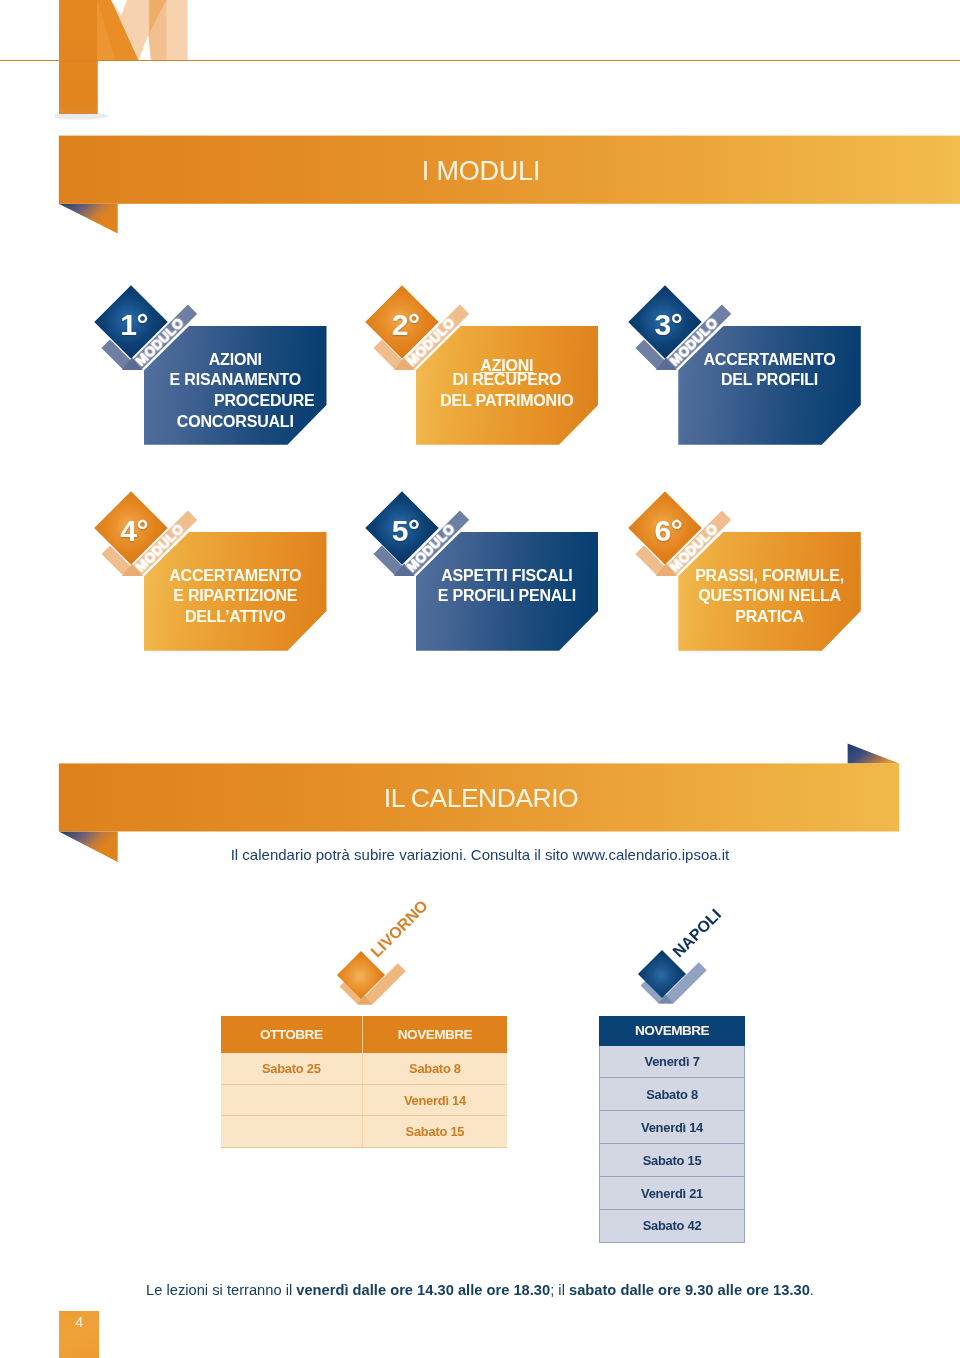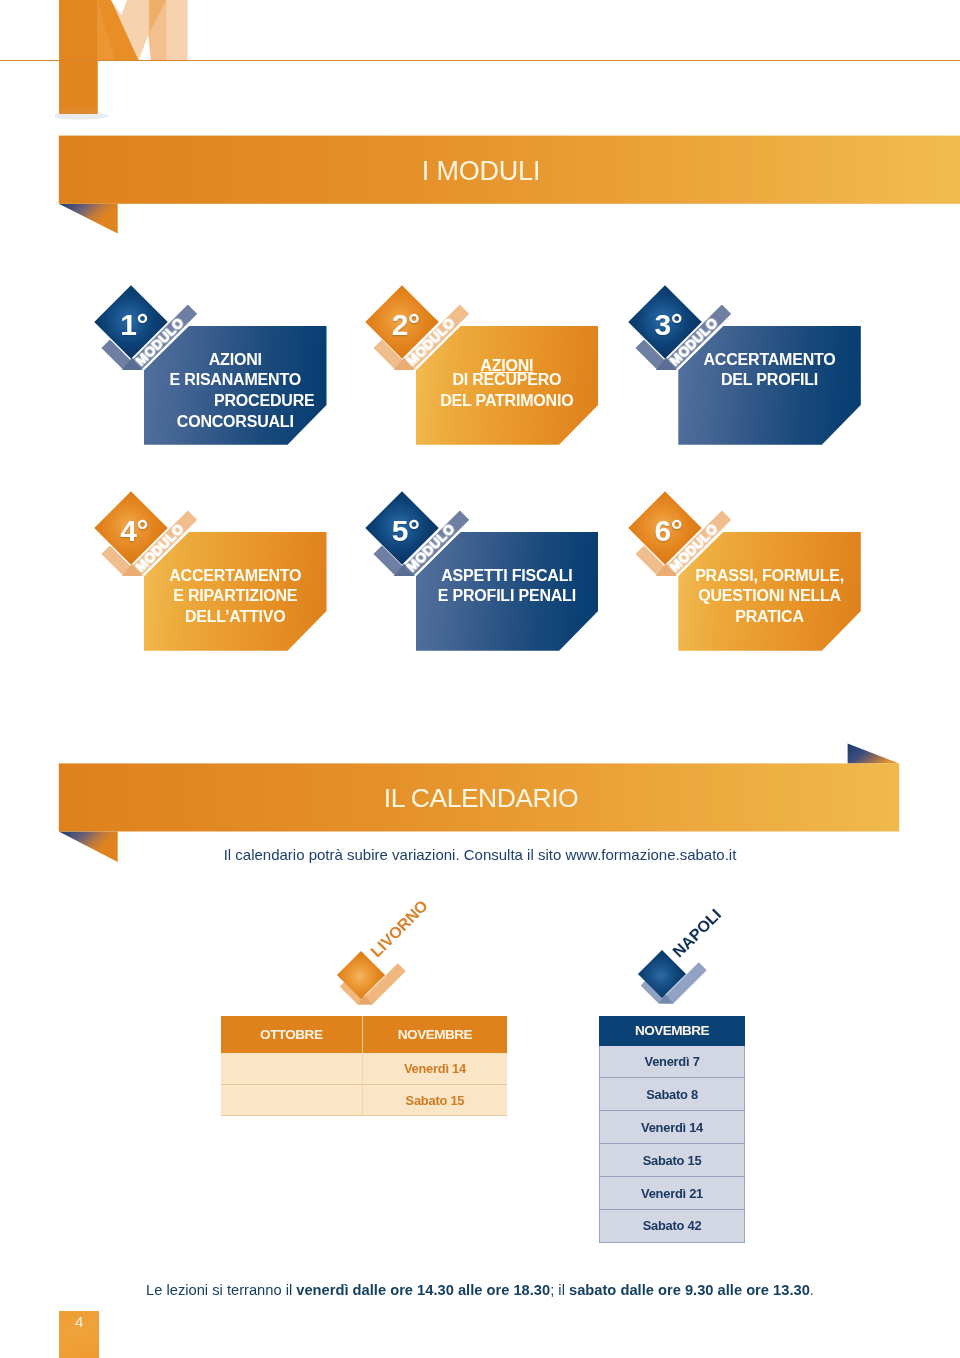--- a/index.html
+++ b/index.html
@@ -151,20 +151,24 @@
       <div class="cdiam orange" style="left:43px;top:38px;"></div>
     </div>
     <div class="citytxt orange" style="left: 377.1px; top: 958.3px; transform: rotate(-45deg) translate(0px, -12.5px);">LIVORNO</div>
     <table class="ctable orange" style="left: 220.7px; top: 1015.8px;">
       <tbody>
         <tr>
           <th style="width:141.1px;height:37px;">OTTOBRE</th>
           <th style="width:144.3px;height:30.2px;">NOVEMBRE</th>
         </tr>
         <tr>
+          <td class="" style="width:141.1px;height:30.85px;">Sabato 25</td>
+          <td class="" style="width:144.3px;height:30.85px;">Sabato 8</td>
+        </tr>
+        <tr>
           <td class="empty" style="width:141.1px;height:30.85px;">&nbsp;</td>
           <td class="" style="width:144.3px;height:30.85px;">Venerdì 14</td>
         </tr>
         <tr>
           <td class="empty" style="width:141.1px;height:30.85px;">&nbsp;</td>
           <td class="" style="width:144.3px;height:30.85px;">Sabato 15</td>
         </tr>
       </tbody>
     </table>
     <div class="abs" style="left: 601.8px; top: 919.3px; width: 120px; height: 120px;">
@@ -278,18 +282,18 @@
         <stop offset="70%" stop-color="#8E6A55"></stop>
           <stop offset="100%" stop-color="#E09130"></stop>
       </linearGradient>
     </defs>
     <polygon points="58.8,91.5 117.7,91.5 117.7,121.9" fill="url(#gfoldL2)"></polygon>
     <polygon points="847.6,3.6 847.6,23.4 899.2,23.4" fill="url(#gfoldR2)"></polygon>
     <rect x="58.8" y="23.4" width="840.4" height="68.1" fill="url(#gban2)"></rect>
   </svg>
 </div>
 <div class="abs" style="left:281px;top:781.5px;width:400px;text-align:center;color:#FDF6E4;font-size:26.5px;line-height:32px;letter-spacing:-0.5px;font-weight:400;">IL CALENDARIO</div>
-<div class="abs" style="left:0;top:845.6px;width:960px;text-align:center;color:#1C3F6E;font-size:15px;line-height:18px;">Il calendario potrà subire variazioni. Consulta il sito www.formazione.sabato.it</div>
+<div class="abs" style="left:0;top:845.6px;width:960px;text-align:center;color:#1C3F6E;font-size:15px;line-height:18px;">Il calendario potrà subire variazioni. Consulta il sito www.calendario.ipsoa.it</div>
 
 <div class="abs" id="footer-note" style="left:0;top:1280.5px;width:960px;text-align:center;color:#16405F;font-size:14.7px;line-height:18px;"><span>Le&nbsp;lezioni&nbsp;si&nbsp;terranno&nbsp;il&nbsp;</span><span style="font-weight:700">venerdì&nbsp;dalle&nbsp;ore&nbsp;14.30&nbsp;alle&nbsp;ore&nbsp;18.30</span><span>;&nbsp;il&nbsp;</span><span style="font-weight:700">sabato&nbsp;dalle&nbsp;ore&nbsp;9.30&nbsp;alle&nbsp;ore&nbsp;13.30</span><span>.</span></div>
 <div class="abs" style="left:59.3px;top:1310.9px;width:39.7px;height:47.1px;
             background:linear-gradient(160deg,#EE9D33 0%,#EFA23B 45%,#EE9B30 100%);"></div>
 <div class="abs" style="left:59.3px;top:1313px;width:39.7px;text-align:center;color:#FBEEDC;font-size:15px;line-height:18px;font-weight:400;">4</div>
 
 </body></html>

